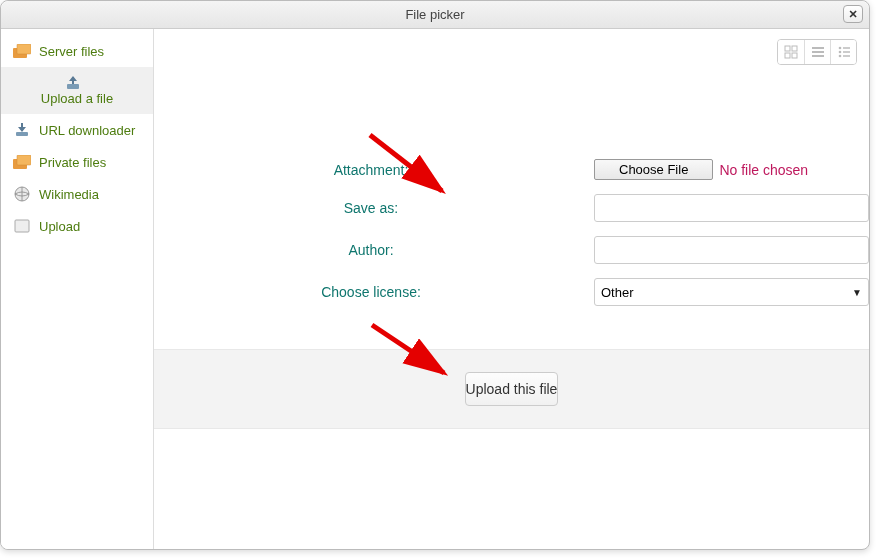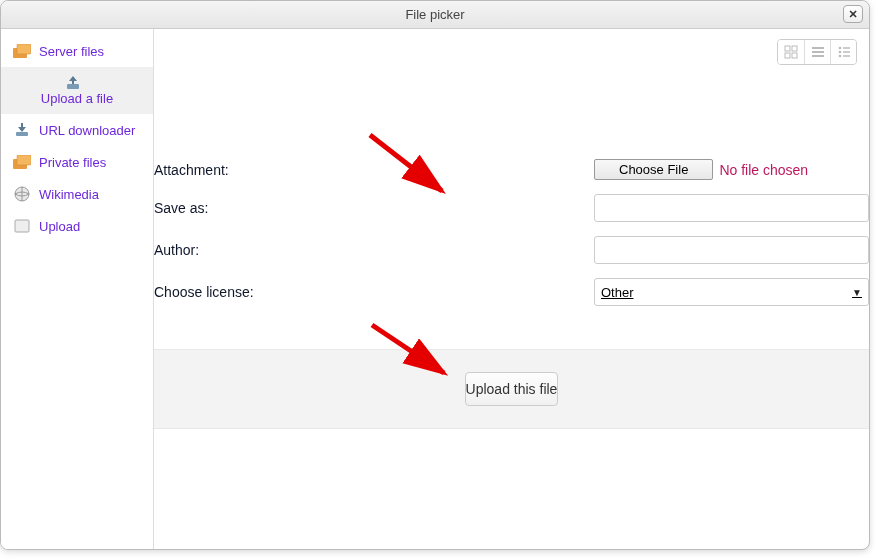--- a/index.html
+++ b/index.html
@@ -60,21 +60,21 @@
       width: 180px;
       border-right: 1px solid #ddd;
       padding-top: 6px;
       background: #fff;
     }
     .sidebar-item {
       display: flex;
       align-items: center;
       padding: 8px 12px;
       cursor: pointer;
-      color: #6d28d9;
+      color: #4d7c0f;
       font-size: 13px;
     }
     .sidebar-item.active {
       background: #f0f0f0;
       flex-direction: column;
     }
     .sb-icon {
       width: 18px;
       height: 16px;
       margin-right: 8px;
@@ -112,23 +112,23 @@
       flex: 1;
       padding-top: 130px;
     }
     .form-row {
       display: flex;
       align-items: center;
       margin-bottom: 14px;
     }
     .form-label {
       width: 440px;
-      text-align: left;
+      text-align: center;
       padding-right: 6px;
-      color: #0f172a;
+      color: #0f766e;
       font-size: 14px;
     }
     .form-control {
       display: flex;
       align-items: center;
     }
     .choose-file-btn {
       font-size: 13px;
       padding: 2px 24px;
       border: 1px solid #999;
@@ -155,21 +155,20 @@
       border: 1px solid #ccc;
       border-radius: 3px;
       padding: 2px 6px;
       font-size: 13px;
       background: #fff;
       position: relative;
       display: flex;
       align-items: center;
       justify-content: space-between;
       cursor: pointer;
-      text-decoration: underline;
     }
     .select-caret {
       font-size: 10px;
       color: #222;
     }
     .submit-bar {
       background: #f3f3f3;
       padding: 22px 0;
       display: flex;
       justify-content: center;

